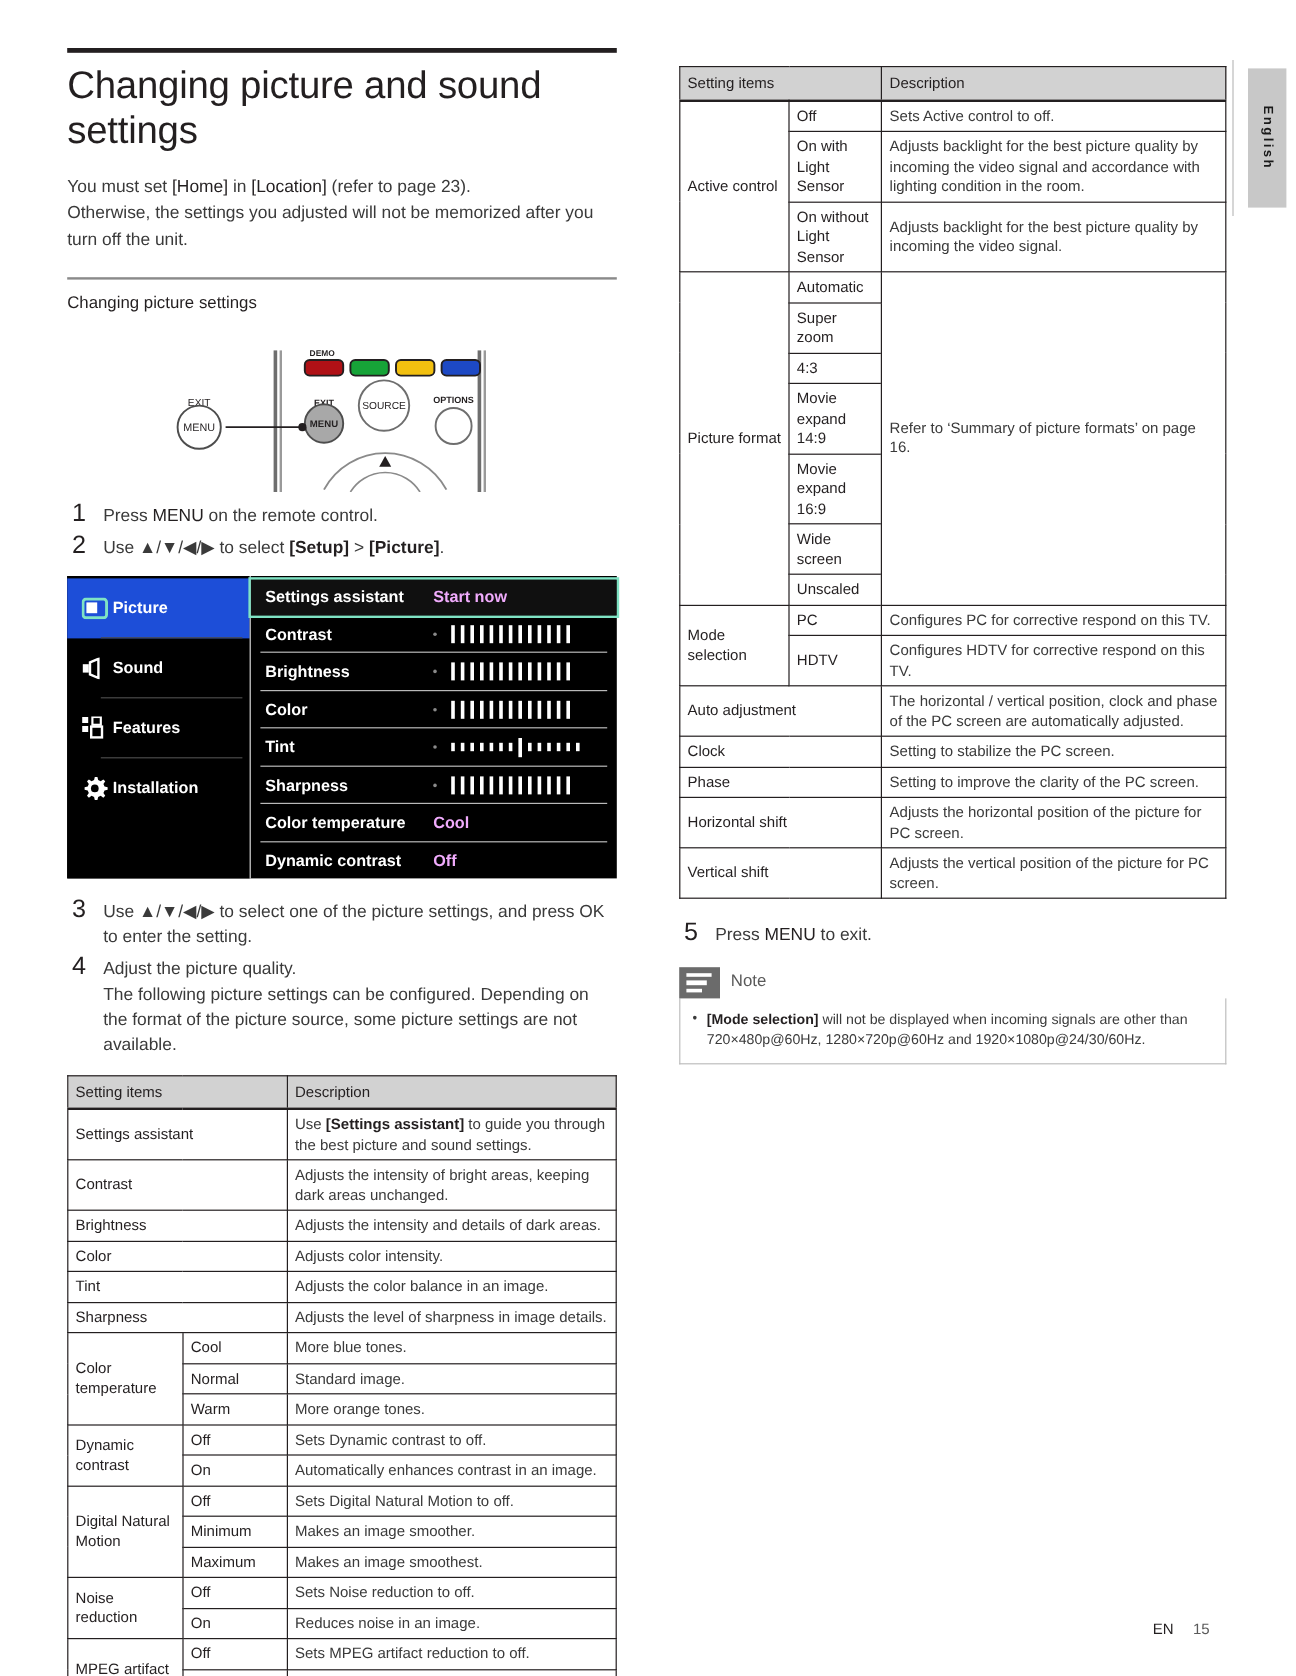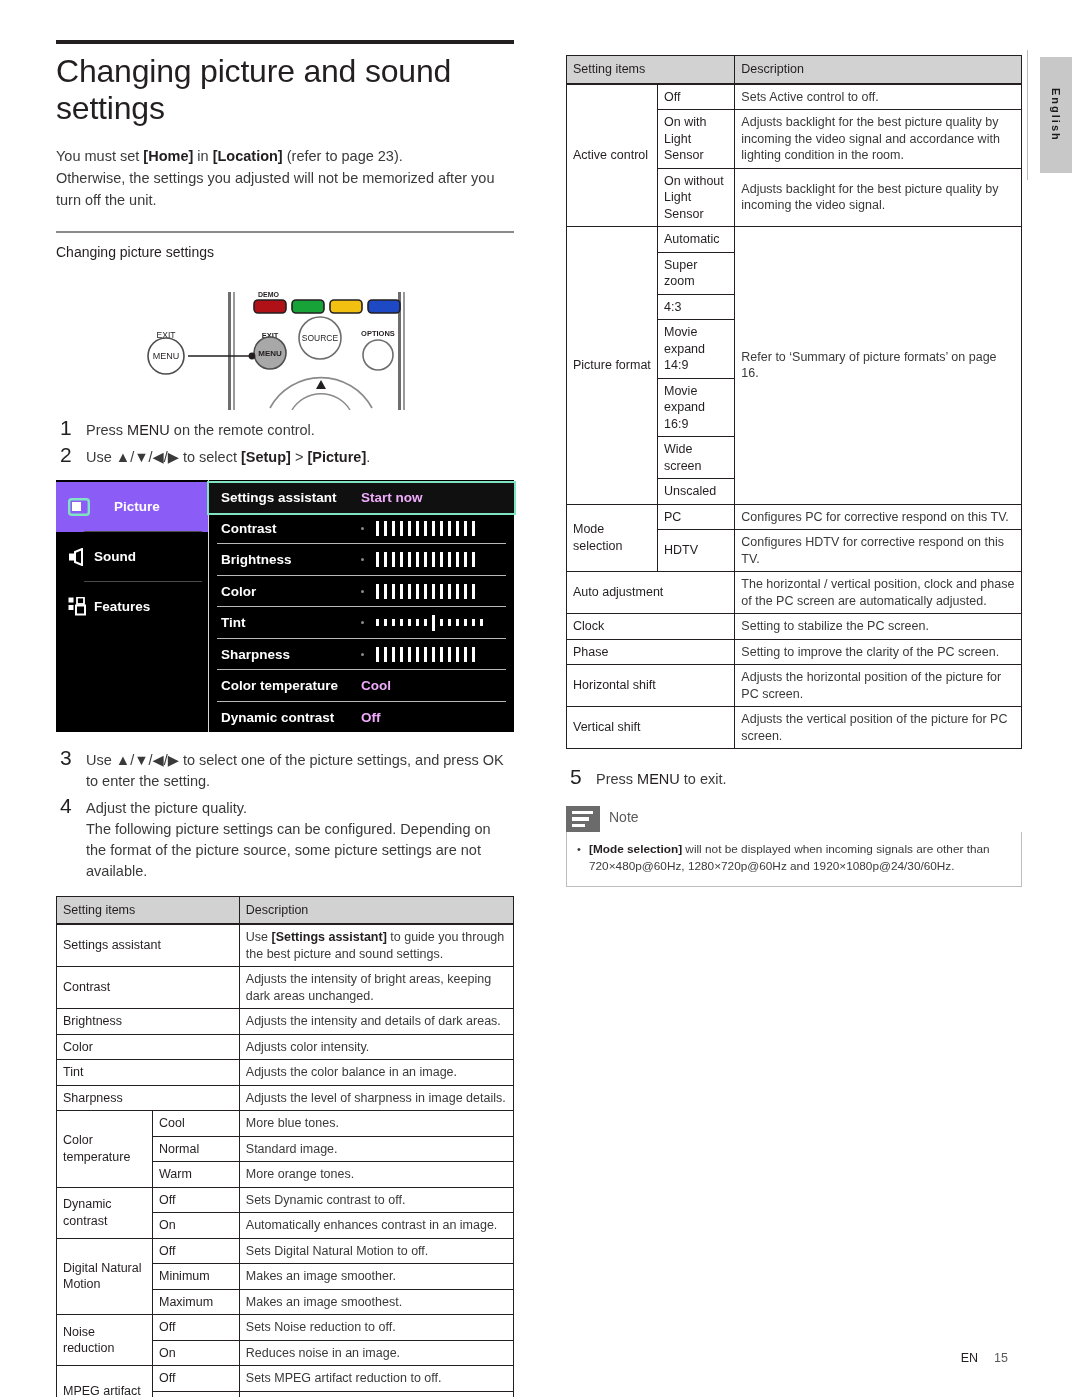--- a/index.html
+++ b/index.html
@@ -38,21 +38,21 @@
   .col-left { position: absolute; left: 56px; top: 40px; width: 458px; }
   .col-right { position: absolute; left: 566px; top: 55px; width: 456px; }
 
   
   .title-rule { height: 4px; background: #231f20; margin-bottom: 9px; }
   h1.page-title {
     font-size: 32px; font-weight: normal; margin: 0 0 18px 0;
     letter-spacing: -0.2px; color: #231f20;
   }
   .intro { font-size: 14.5px; line-height: 1.52; margin: 0 0 20px 0; color: #3a3a3a; }
-  .intro b { font-weight: bold; color: #231f20; }
+  .intro b { font-weight: normal; color: #231f20; }
   .sub-rule { height: 1.5px; background: #8a8a8a; margin: 0 0 11px 0; }
   h2.section-title { font-size: 14px; font-weight: normal; margin: 0 0 10px 0; color: #231f20; }
 
   
   .remote-wrap { position: relative; height: 140px; margin: 8px 0 6px 0; }
   .remote-svg { position: absolute; left: 84px; top: 0; }
 
   
   .steps { margin: 0; }
   .step { display: flex; margin-bottom: 2px; }
@@ -69,21 +69,21 @@
   .osd {
     width: 458px; height: 252px; background: #000000;
     display: flex; margin: 12px 0 14px 0; position: relative;
   }
   .osd-side { width: 152px; background: #000; position: relative; padding-top: 2px; }
   .osd-side-item {
     height: 50px; display: flex; align-items: center;
     color: #ffffff; font-size: 13.5px; font-weight: bold;
     padding-left: 8px; position: relative;
   }
-  .osd-side-item.sel { background: #8b5cf6; gap: 20px; }
+  .osd-side-item.sel { background: #1d4ed8; }
   .osd-side-item:not(:last-child)::after {
     content: ""; position: absolute; left: 28px; right: 6px; bottom: 0;
     height: 1px; background: #4a4a4a;
   }
   .osd-ic { width: 30px; flex: 0 0 30px; display: flex; align-items: center; justify-content: center; }
   .osd-main { flex: 1; border-left: 1.5px solid #d8d8d8; padding: 2px 0 0 0; position: relative; }
   .osd-row {
     height: 31.5px; display: flex; align-items: center;
     padding: 0 10px 0 12px; position: relative;
   }
@@ -260,20 +260,29 @@
             <svg width="22" height="19" viewBox="0 0 22 19">
               <rect x="0.5" y="0.5" width="5" height="5" fill="#ffffff"></rect>
               <rect x="9" y="0.5" width="7" height="6.5" fill="none" stroke="#ffffff" stroke-width="1.8"></rect>
               <rect x="0.5" y="8" width="5" height="5" fill="#ffffff"></rect>
               <rect x="8" y="8.5" width="9" height="9" fill="none" stroke="#ffffff" stroke-width="2"></rect>
             </svg>
           </span>
           <span>Features</span>
         </div>
 
+        <div class="osd-side-item">
+          <span class="osd-ic">
+            <svg width="22" height="22" viewBox="0 0 22 22">
+              <path d="M11 1.5 l2.2 0 0.6 2.6 2.1 0.9 2.2-1.5 1.6 1.6-1.5 2.2 0.9 2.1 2.6 0.6 0 2.2-2.6 0.6-0.9 2.1 1.5 2.2-1.6 1.6-2.2-1.5-2.1 0.9-0.6 2.6-2.2 0-0.6-2.6-2.1-0.9-2.2 1.5-1.6-1.6 1.5-2.2-0.9-2.1-2.6-0.6 0-2.2 2.6-0.6 0.9-2.1-1.5-2.2 1.6-1.6 2.2 1.5 2.1-0.9z" fill="#ffffff"></path>
+              <circle cx="11" cy="11" r="3.2" fill="#000000"></circle>
+            </svg>
+          </span>
+          <span>Installation</span>
+        </div>
 
       </div>
 
       <div class="osd-main">
 
         <div class="osd-row highlight">
           <span class="osd-label">Settings assistant</span>
           <span class="osd-value">Start now</span>
         </div>
 

